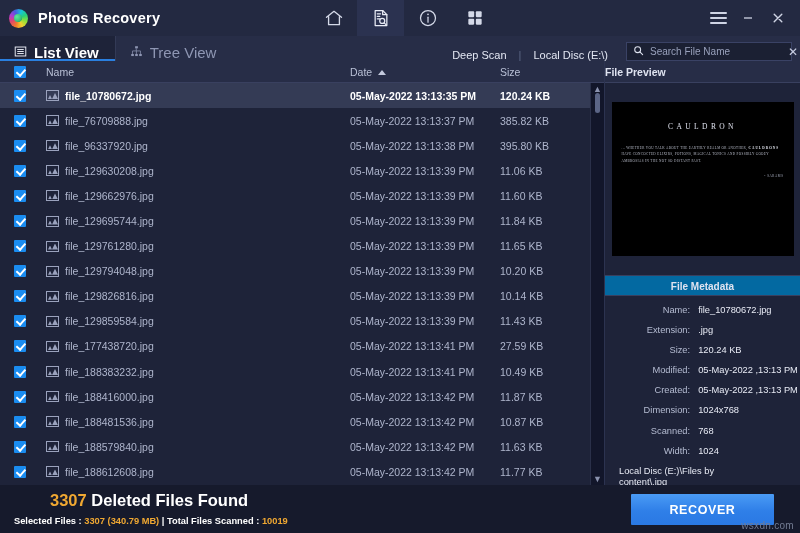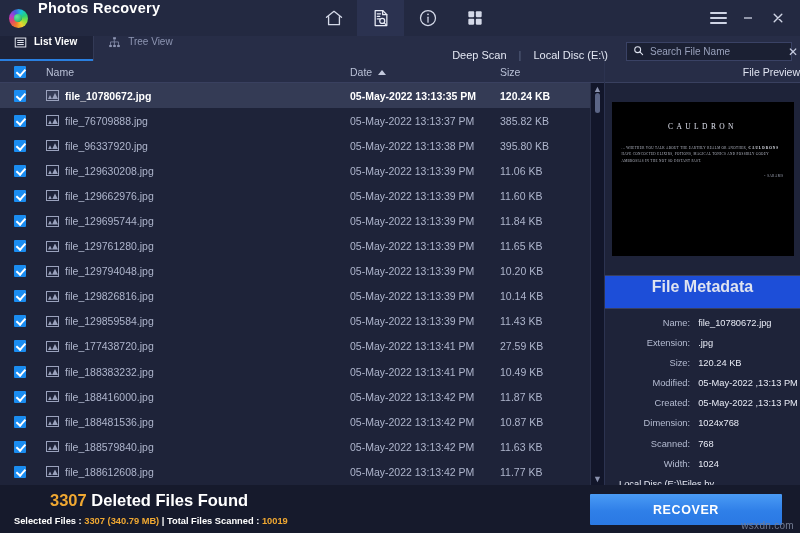--- a/index.html
+++ b/index.html
@@ -9,21 +9,21 @@
     font-family: "Liberation Sans", sans-serif;
     overflow: hidden;
     -webkit-font-smoothing: antialiased;
   }
   #app { position: relative; width: 800px; height: 533px; background: #1b2033; }
 
   
   .titlebar {
     position: absolute; top: 0; left: 0; width: 800px; height: 36px;
     background: #232941;
-    display: flex; 
+    display: flex; align-items: center;
   }
   .logo-wrap { width: 36px; display: flex; justify-content: center; align-items: center; }
   .logo {
     width: 19px; height: 19px; border-radius: 50%;
     background:
       radial-gradient(circle at 50% 50%, #232941 0 23%, transparent 24%),
       conic-gradient(from 20deg, #16c3d8, #27d07a, #8ce23a, #f2d230, #f07c2a, #e0476b, #b43bd0, #4a5ae0, #16c3d8);
     position: relative;
   }
   .logo::after{
@@ -55,23 +55,23 @@
   .hamb { width: 17px; }
   .hamb i { display:block; height: 2px; background: #cfd4e4; margin: 3px 0; border-radius: 1px;}
 
   
   .tabbar {
     position: absolute; top: 36px; left: 0; width: 800px; height: 25px;
     background: #272d47;
     display: flex; align-items: center;
   }
   .tab {
-    height: 25px; display: flex; align-items: flex-start; gap: 7px;
+    height: 25px; display: flex; align-items: flex-end; gap: 7px;
     padding: 0 16px 0 14px; cursor: pointer; position: relative;
-    font-size: 10px; color: #8e96b3;
+    font-size: 15px; color: #8e96b3;
   }
   .tab.active { background: #1e2339; color: #ffffff; font-weight: bold; }
   .tab.active::after {
     content: ""; position: absolute; left: 0; bottom: 0; width: 100%; height: 2px;
     background: #2a7fe0;
   }
   .tab-sep { width: 1px; height: 25px; background: #333a56; }
   .filters {
     position: absolute; right: 0; top: 0; height: 25px; display: flex; align-items: flex-end;
     gap: 4px; padding-right: 8px; font-size: 11px; color: #e3e7f3;
@@ -154,22 +154,22 @@
     position: absolute; top: 10px; left: 4px; width: 5px; height: 20px;
     background: #5b6586; border-radius: 3px;
   }
 
   
   .rpanel {
     position: absolute; top: 61px; left: 604px; width: 196px; height: 424px;
     background: #1e2339; border-left: 1px solid #2c3350;
   }
   .panel-title {
-    height: 22px; line-height: 22px; text-align: right; font-size: 10.5px;
-    font-weight: normal; color: #dfe3f0; background: #272d47;
+    height: 22px; line-height: 22px; text-align: left; font-size: 10.5px;
+    font-weight: bold; color: #dfe3f0; background: #272d47;
     border-bottom: 1px solid #39405f;
   }
   .preview-area { height: 192px; display: flex; align-items: center; justify-content: center; }
   .preview-img {
     width: 182px; height: 154px; background: #000000; position: relative;
     padding: 14px 10px; overflow: hidden;
   }
   .pv-title {
     color: #dfe2ee; font-size: 7.5px; letter-spacing: 3.4px; text-align: center;
     font-family: "Liberation Serif", serif; margin-top: 6px;
@@ -177,40 +177,40 @@
   .pv-body {
     color: #b9bdcb; font-size: 3.3px; line-height: 6.4px; margin-top: 14px;
     font-family: "Liberation Serif", serif; letter-spacing: .35px;
   }
   .pv-body b { color:#e6e9f3; letter-spacing: 1.1px; }
   .pv-sig {
     color: #aab0c2; font-size: 3.1px; text-align: right; margin-top: 10px;
     font-family: "Liberation Serif", serif; letter-spacing: .6px;
   }
   .meta-title {
-    height: 34px; line-height: 22px; text-align: center; font-size: 16px;
-    font-weight: bold; color: #dfe3f0; background: #1d4ed8;
+    height: 21px; line-height: 22px; text-align: center; font-size: 10px;
+    font-weight: bold; color: #dfe3f0; background: #0369a1;
     border-top: 1px solid #39405f; border-bottom: 1px solid #39405f;
   }
   .meta-list { padding: 9px 0 0 0; }
   .meta-row { display: flex; font-size: 9.3px; margin-bottom: 8.6px; padding-left: 14px; }
   .meta-k { width: 82px; text-align: right; color: #b5bcd2; padding-right: 8px; }
   .meta-v { color: #e7eaf4; width: 106px; line-height: 11.5px; }
 
   
   .footer {
     position: absolute; left: 0; top: 485px; width: 800px; height: 48px;
     background: #161a2c;
   }
   .f-main { position: absolute; left: 14px; top: 6px; font-size: 16.5px; color: #ffffff; font-weight: bold; margin-left: 36px; }
   .f-main .count { color: #f0a832; }
   .f-sub { position: absolute; left: 14px; top: 31px; font-size: 9.3px; color: #ffffff; font-weight: bold; }
   .f-sub .amber { color: #f0a832; }
   .recover-btn {
-    position: absolute; right: 18px; top: 9px; width: 192px; height: 31px;
+    position: absolute; right: 26px; top: 9px; width: 143px; height: 31px;
     background: linear-gradient(180deg, #4a9bf5 0%, #2f7fe8 55%, #2a79e4 100%);
     color: #ffffff; font-size: 12.5px; font-weight: bold; letter-spacing: .6px;
     display: flex; align-items: center; justify-content: center; cursor: pointer;
     border-radius: 1px;
   }
   .watermark {
     position: absolute; right: 6px; bottom: 2px; font-size: 10px; color: #727b92;
     letter-spacing: .3px;
   }
 </style>

